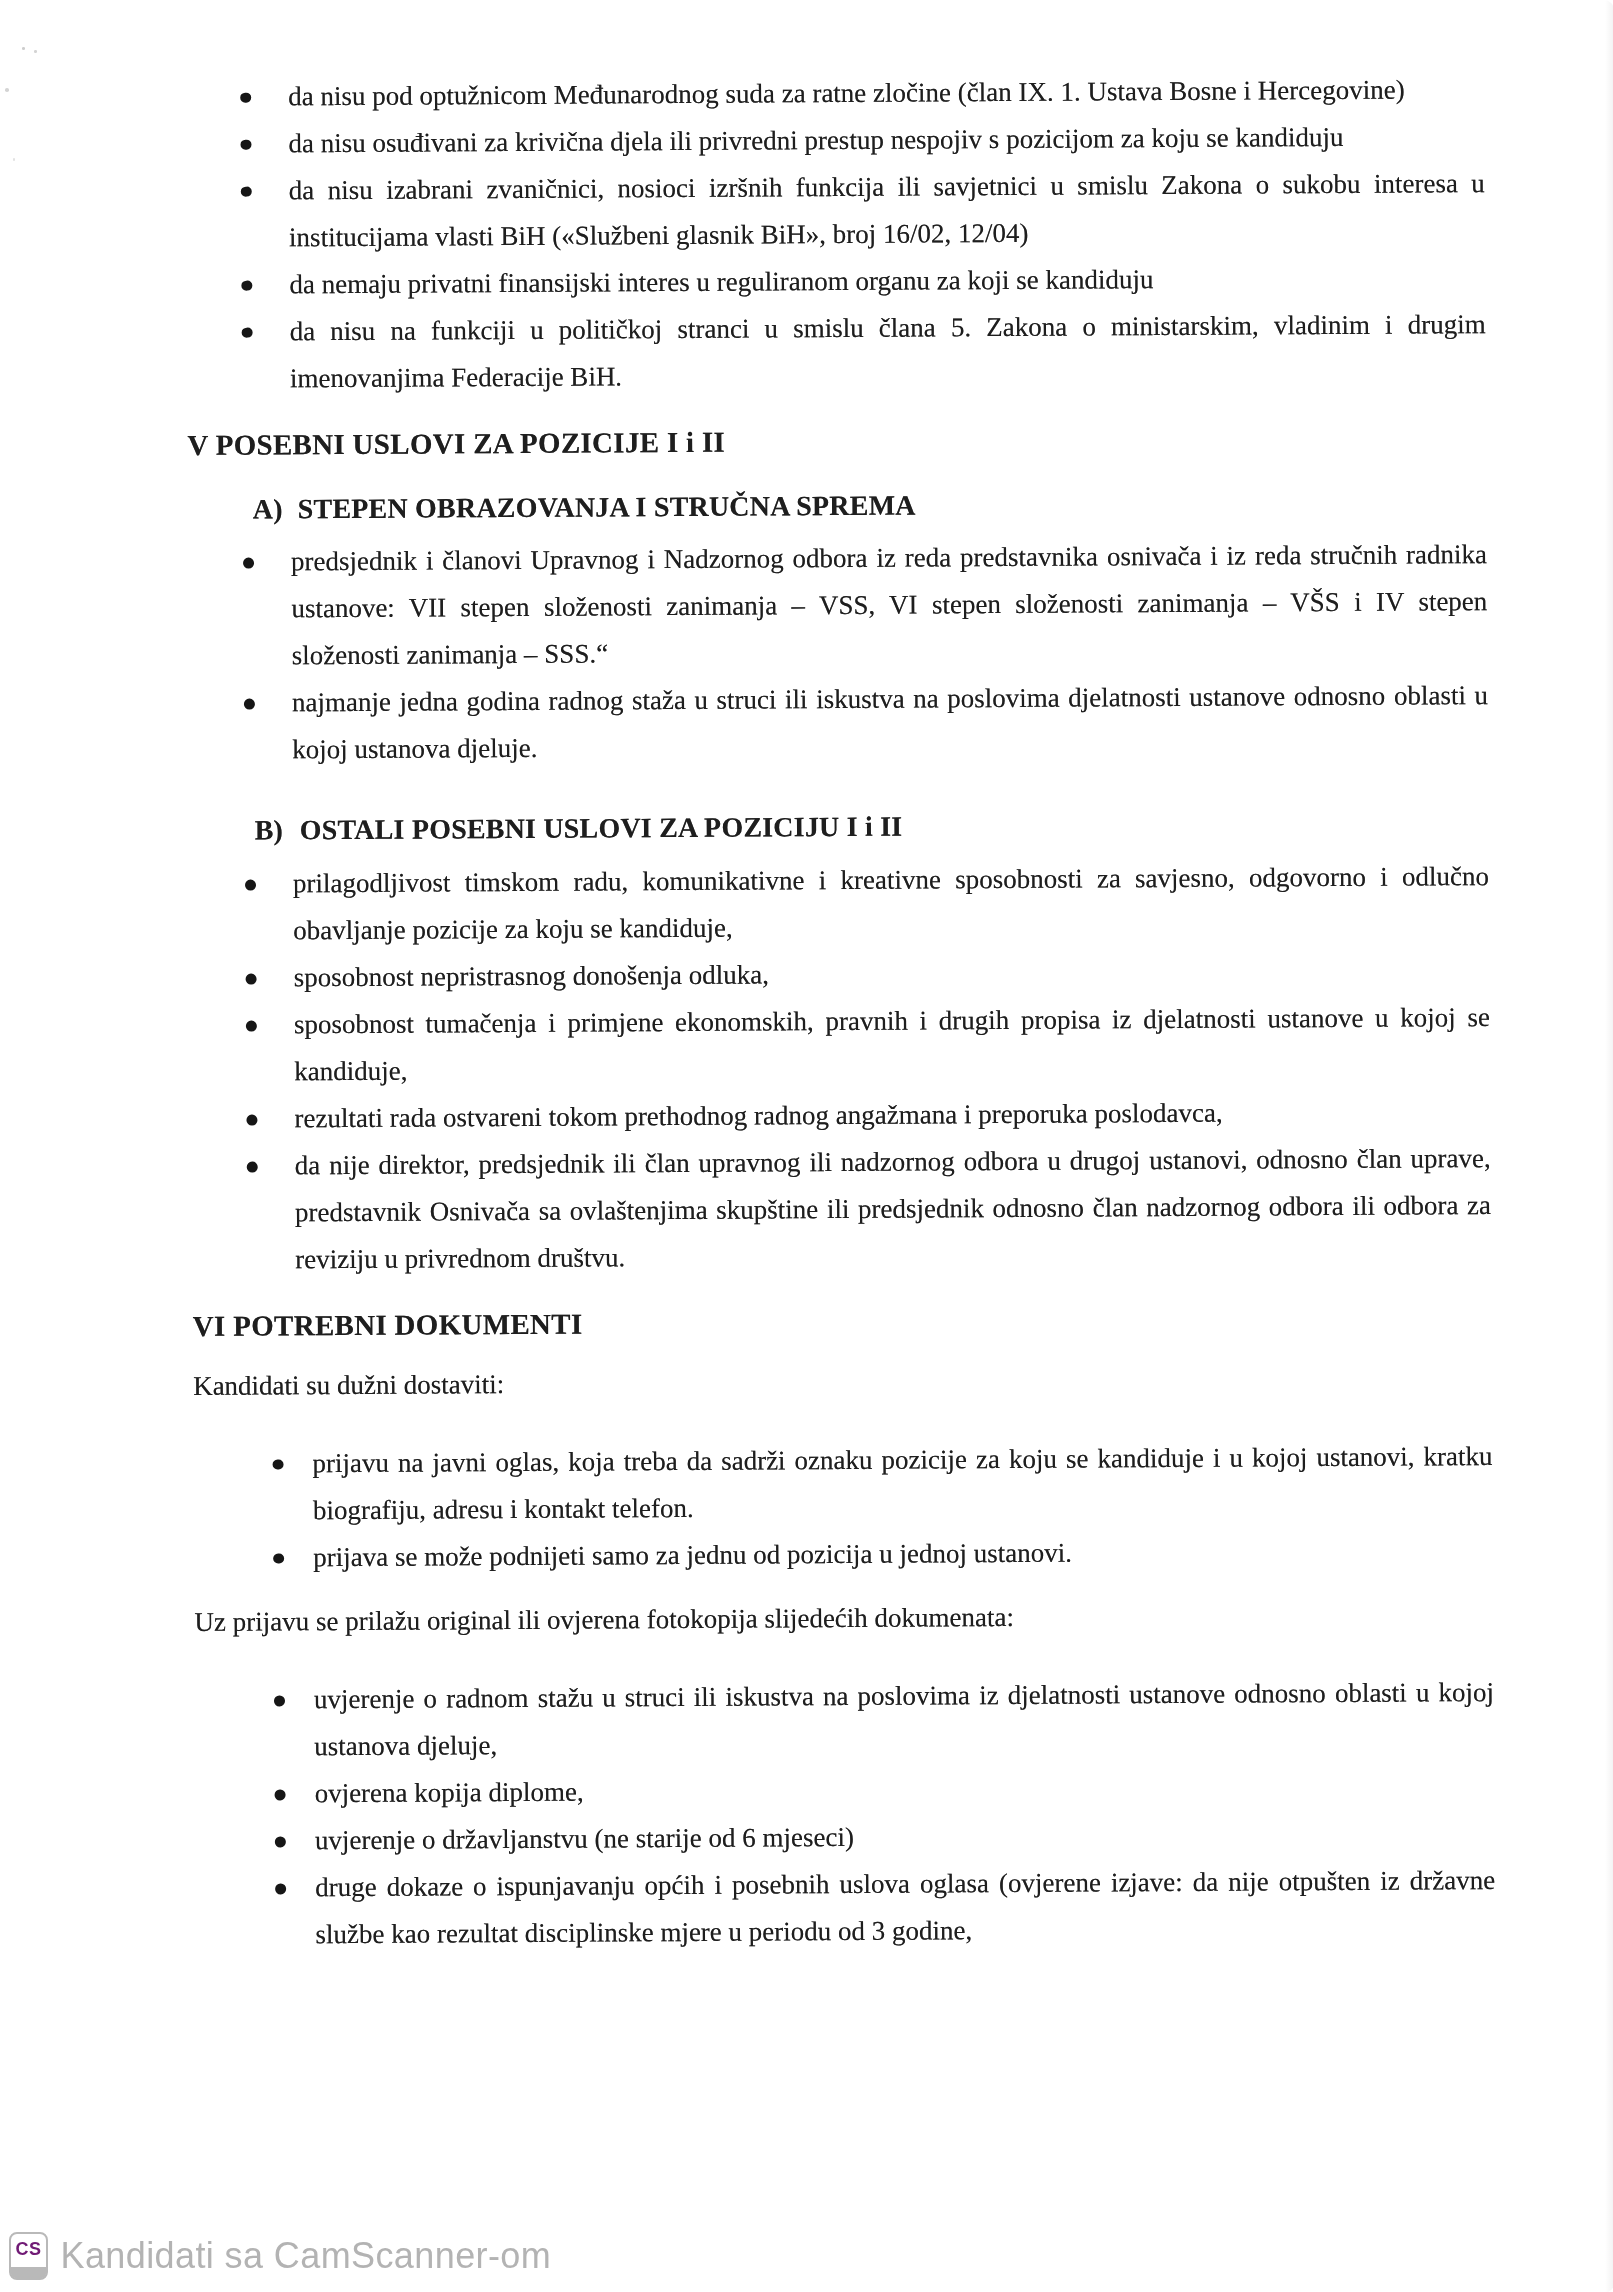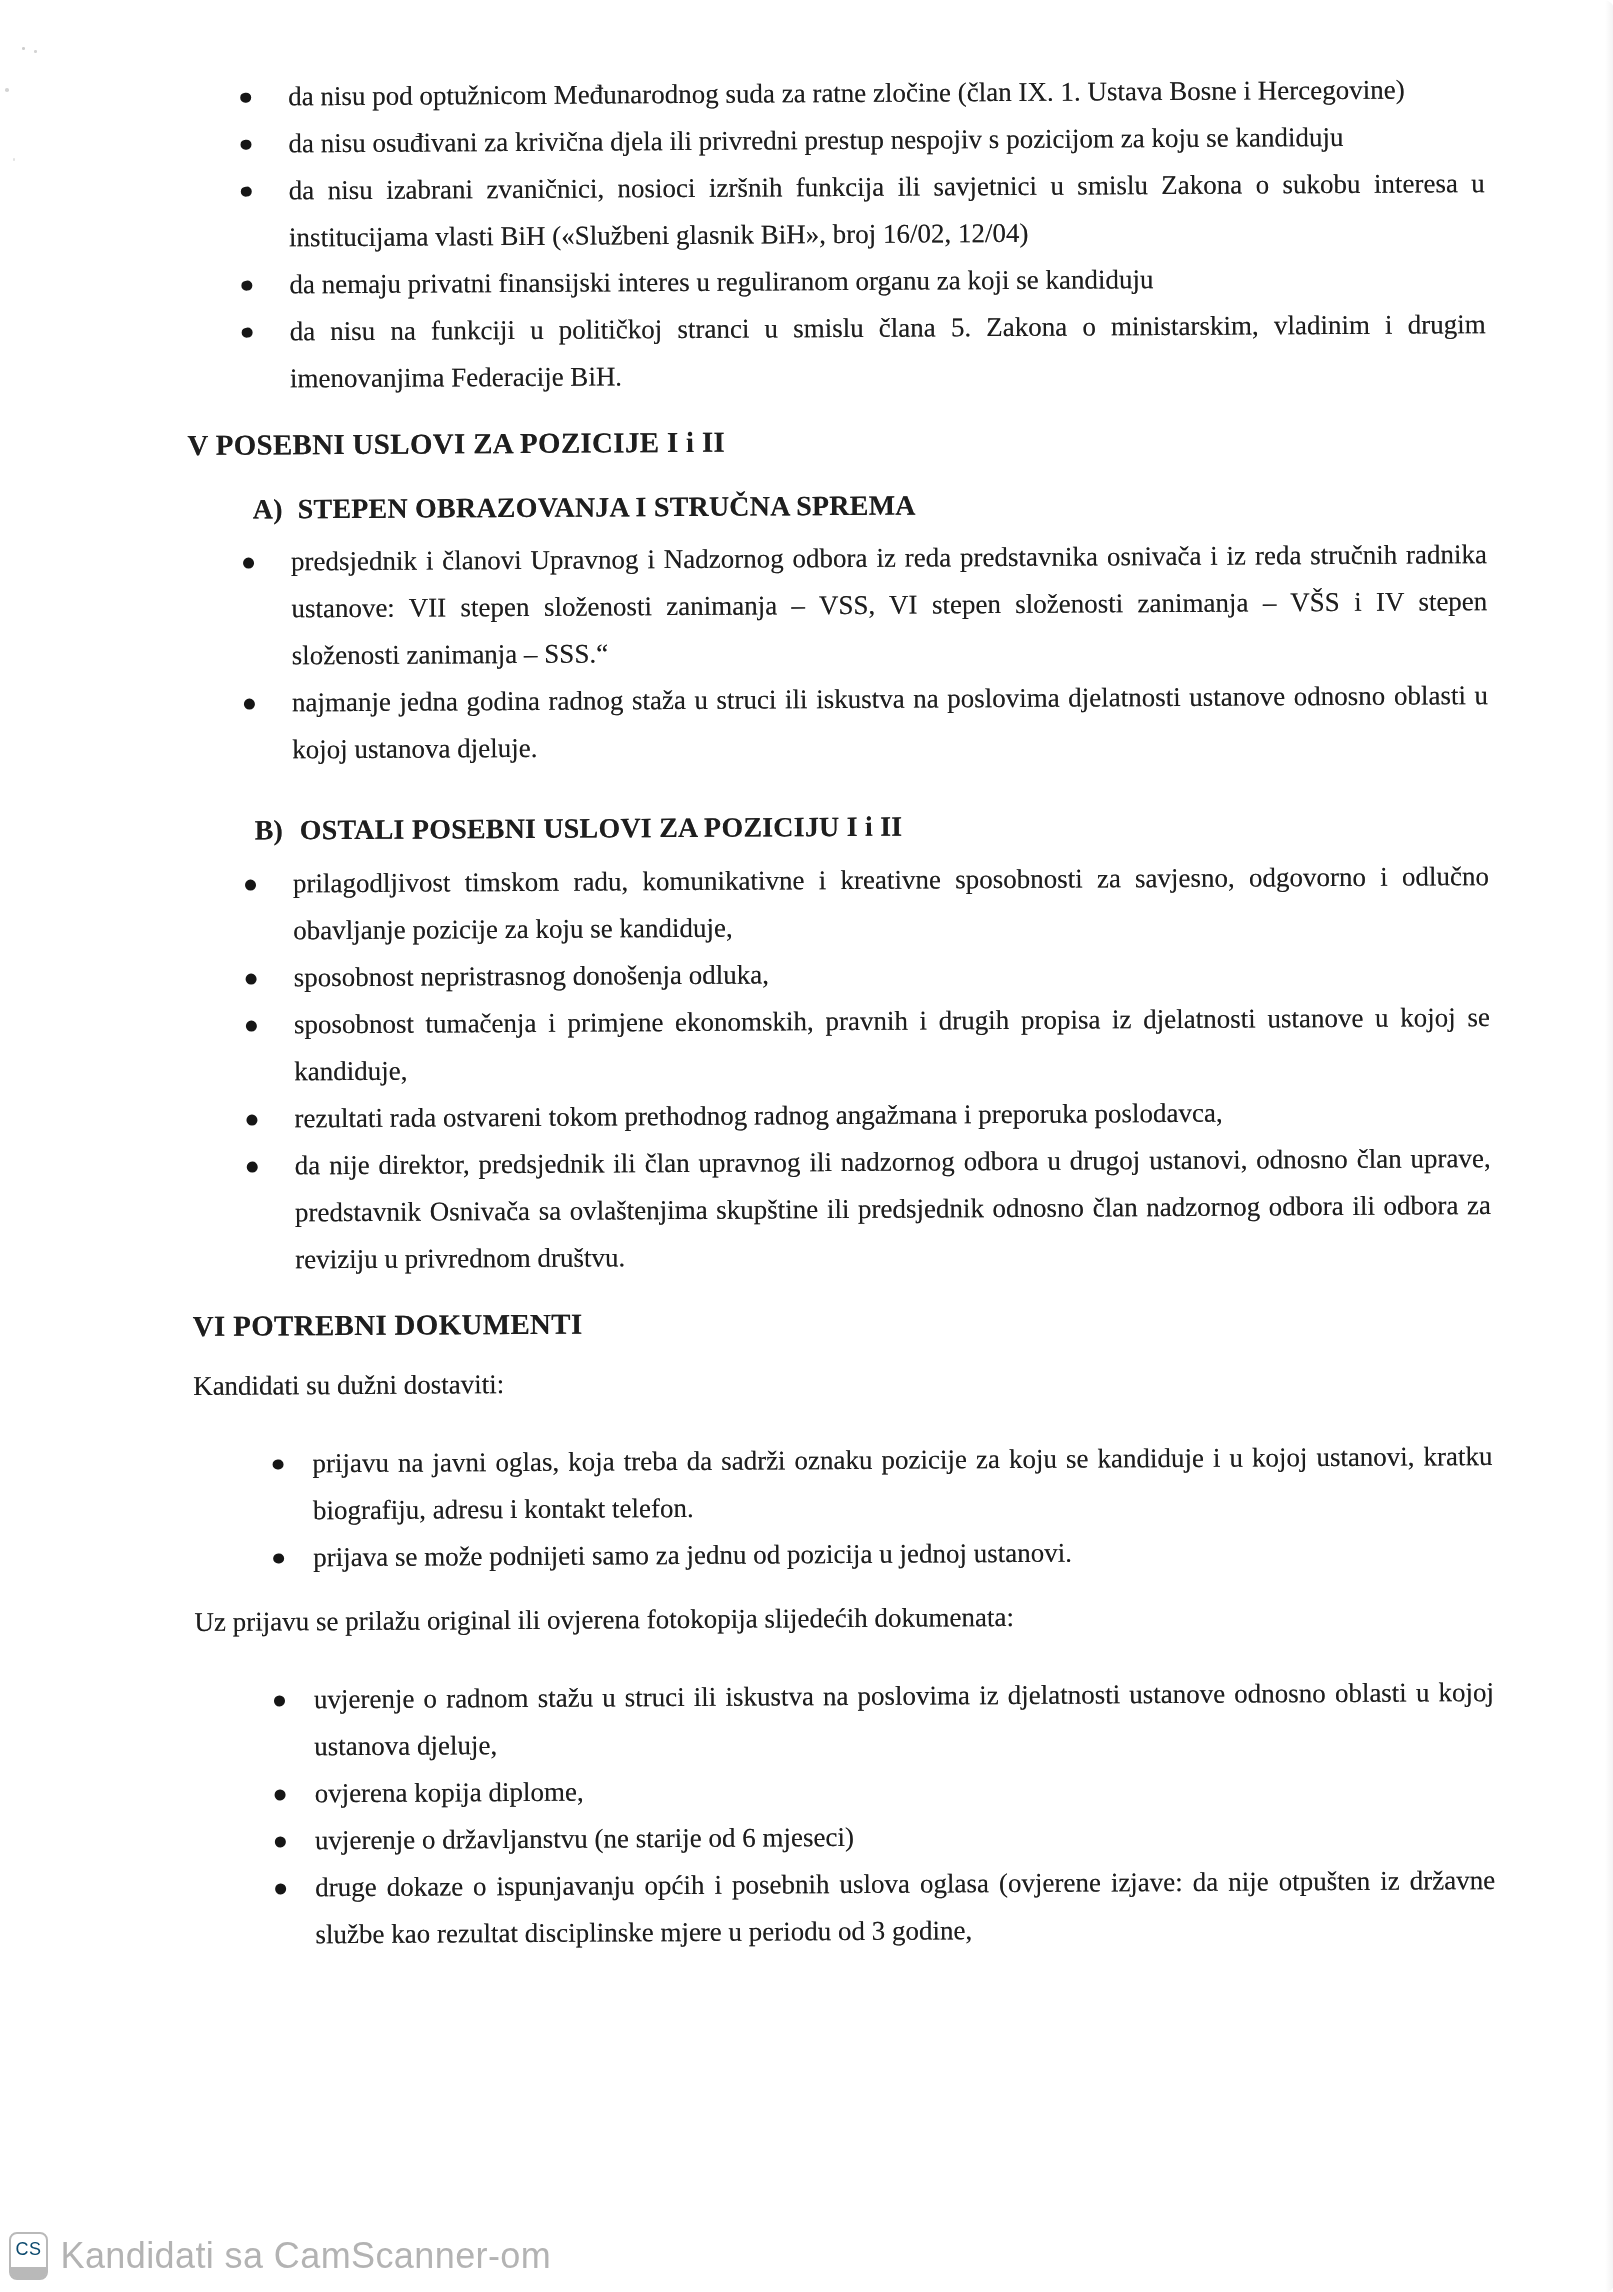--- a/index.html
+++ b/index.html
@@ -100,23 +100,23 @@
     box-sizing: border-box;
     border: 2.7px solid #b9b9b9;
     border-radius: 8px;
     background: #ffffff;
   }
   .badge-label {
     display: block;
     margin-top: 5.4px;
     text-align: center;
     font-family: "Liberation Sans", sans-serif;
-    font-weight: 400;
+    font-weight: 700;
     font-size: 18px;
-    color: #0c4a6e;
+    color: #701a75;
     letter-spacing: 0.4px;
   }
   .badge-bar {
     position: absolute;
     left: 0; right: 0; bottom: 0;
     height: 10.7px;
     background: #b9b9b9;
     border-radius: 0 0 4.5px 4.5px;
   }
   .wm-text {

